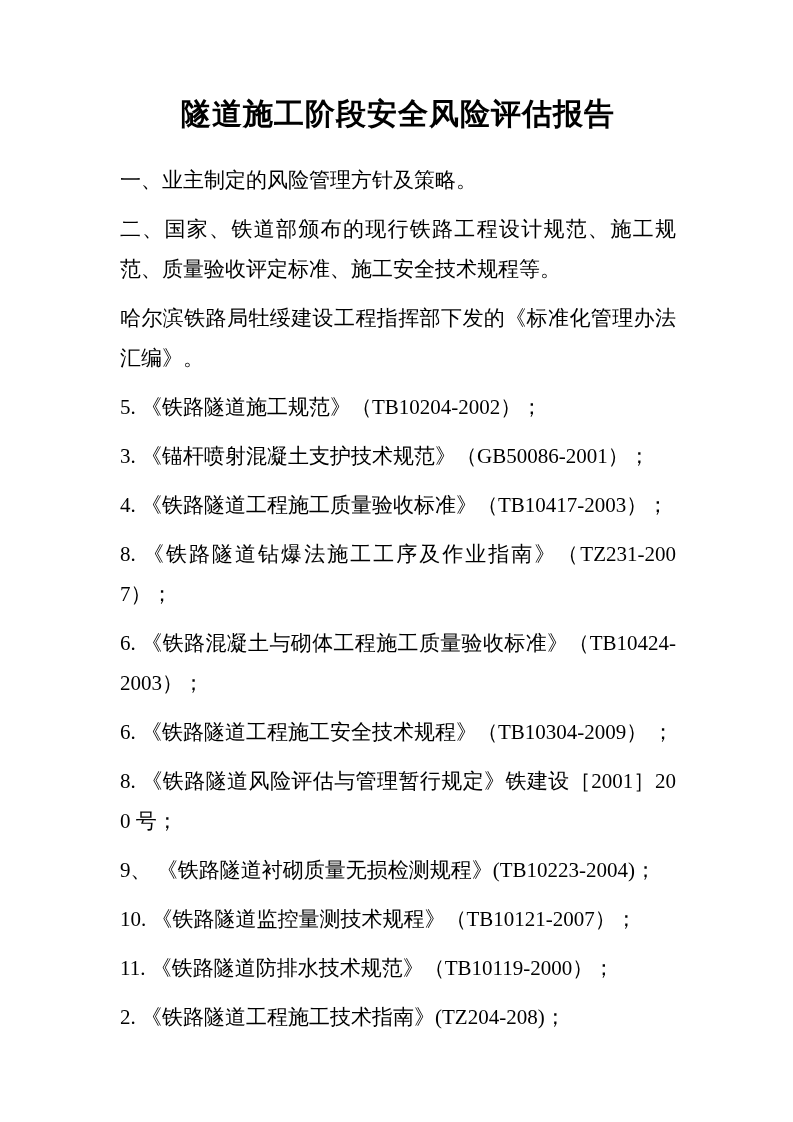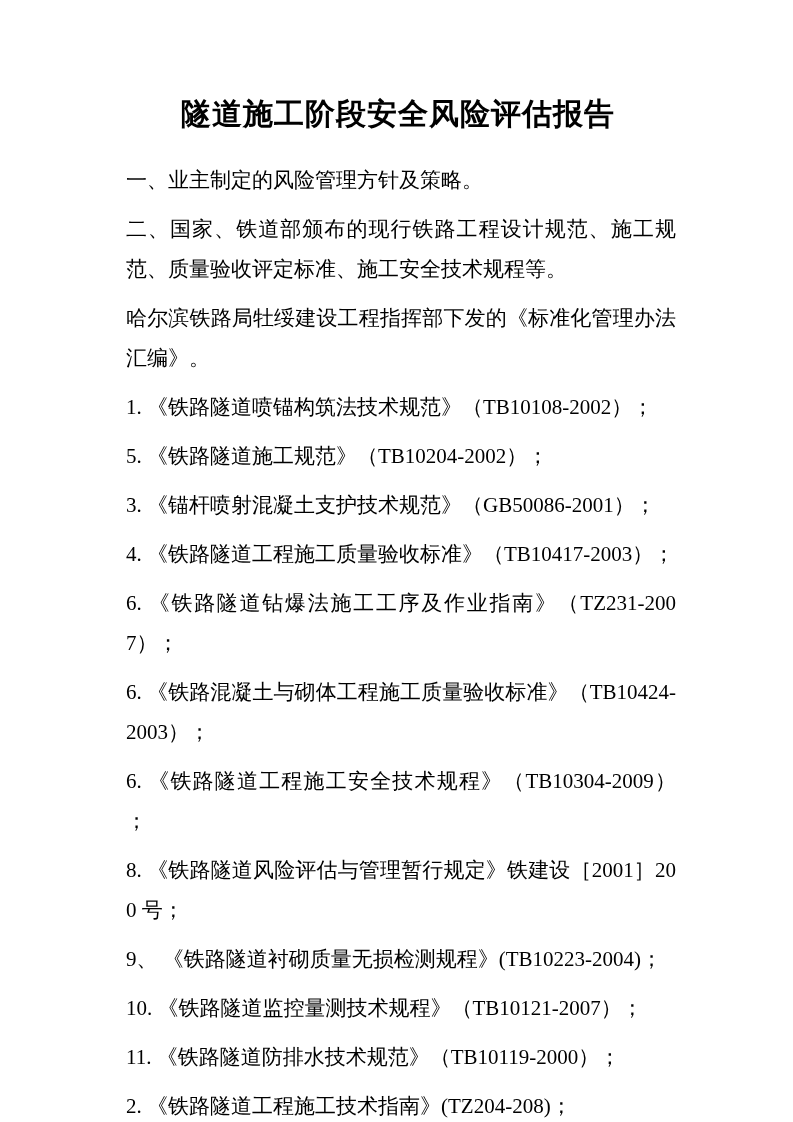--- a/index.html
+++ b/index.html
@@ -22,48 +22,47 @@
     font-size: 30px;
     font-weight: bold;
     line-height: 44px;
     text-align: center;
     margin: 0 0 24px 0;
     letter-spacing: 1px;
   }
   .para {
     font-size: 21px;
     line-height: 40px;
-    margin: 0 0 9px 6px;
+    margin: 0 0 9px 0;
     text-align: justify;
     text-justify: inter-character;
     word-break: break-all;
   }
 </style>
 </head>
 <body>
 
 <div class="page">
 
   <h1 class="doc-title">隧道施工阶段安全风险评估报告</h1>
 
   <p class="para">一、业主制定的风险管理方针及策略。</p>
 
   <p class="para">二、国家、铁道部颁布的现行铁路工程设计规范、施工规范、质量验收评定标准、施工安全技术规程等。</p>
 
   <p class="para">哈尔滨铁路局牡绥建设工程指挥部下发的《标准化管理办法汇编》。</p>
 
-  <p class="para">1. 《铁路隧道喷锚构筑法技术规范》（TB10108-2002）；</p>
 
   <p class="para">5. 《铁路隧道施工规范》（TB10204-2002）；</p>
 
   <p class="para">3. 《锚杆喷射混凝土支护技术规范》（GB50086-2001）；</p>
 
   <p class="para">4. 《铁路隧道工程施工质量验收标准》（TB10417-2003）；</p>
 
-  <p class="para">6. 《铁路隧道钻爆法施工工序及作业指南》（TZ231-2007）；</p>
+  <p class="para">8. 《铁路隧道钻爆法施工工序及作业指南》（TZ231-2007）；</p>
 
   <p class="para">6. 《铁路混凝土与砌体工程施工质量验收标准》（TB10424-2003）；</p>
 
   <p class="para">6. 《铁路隧道工程施工安全技术规程》（TB10304-2009） ；</p>
 
   <p class="para">8. 《铁路隧道风险评估与管理暂行规定》铁建设［2001］200 号；</p>
 
   <p class="para">9、 《铁路隧道衬砌质量无损检测规程》(TB10223-2004)；</p>
 
   <p class="para">10. 《铁路隧道监控量测技术规程》（TB10121-2007）；</p>

